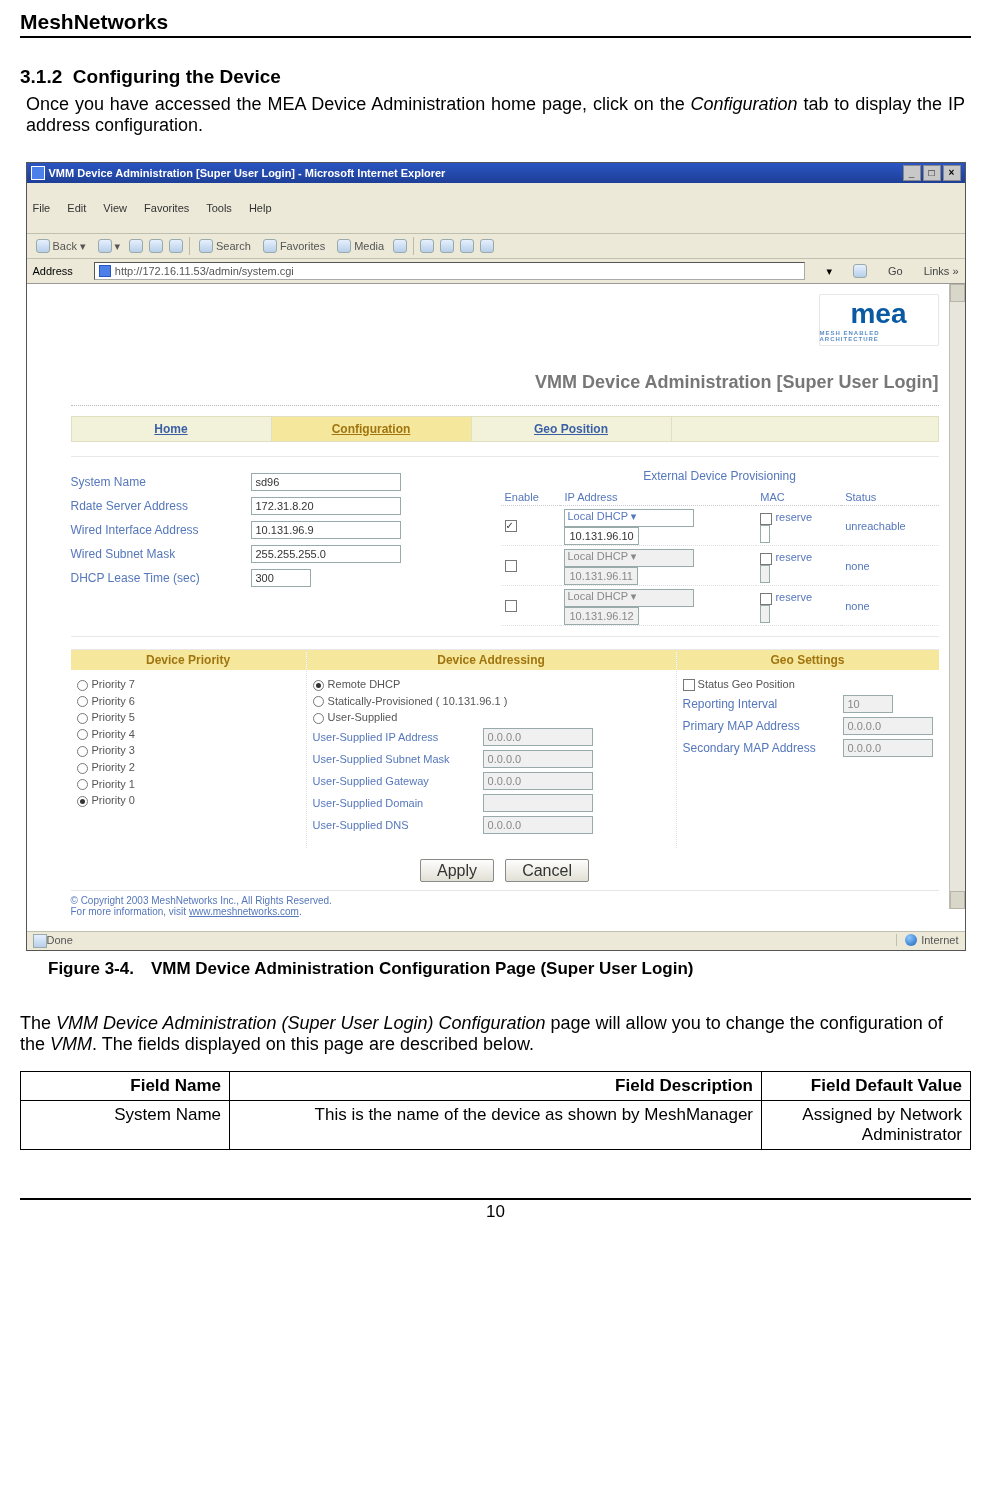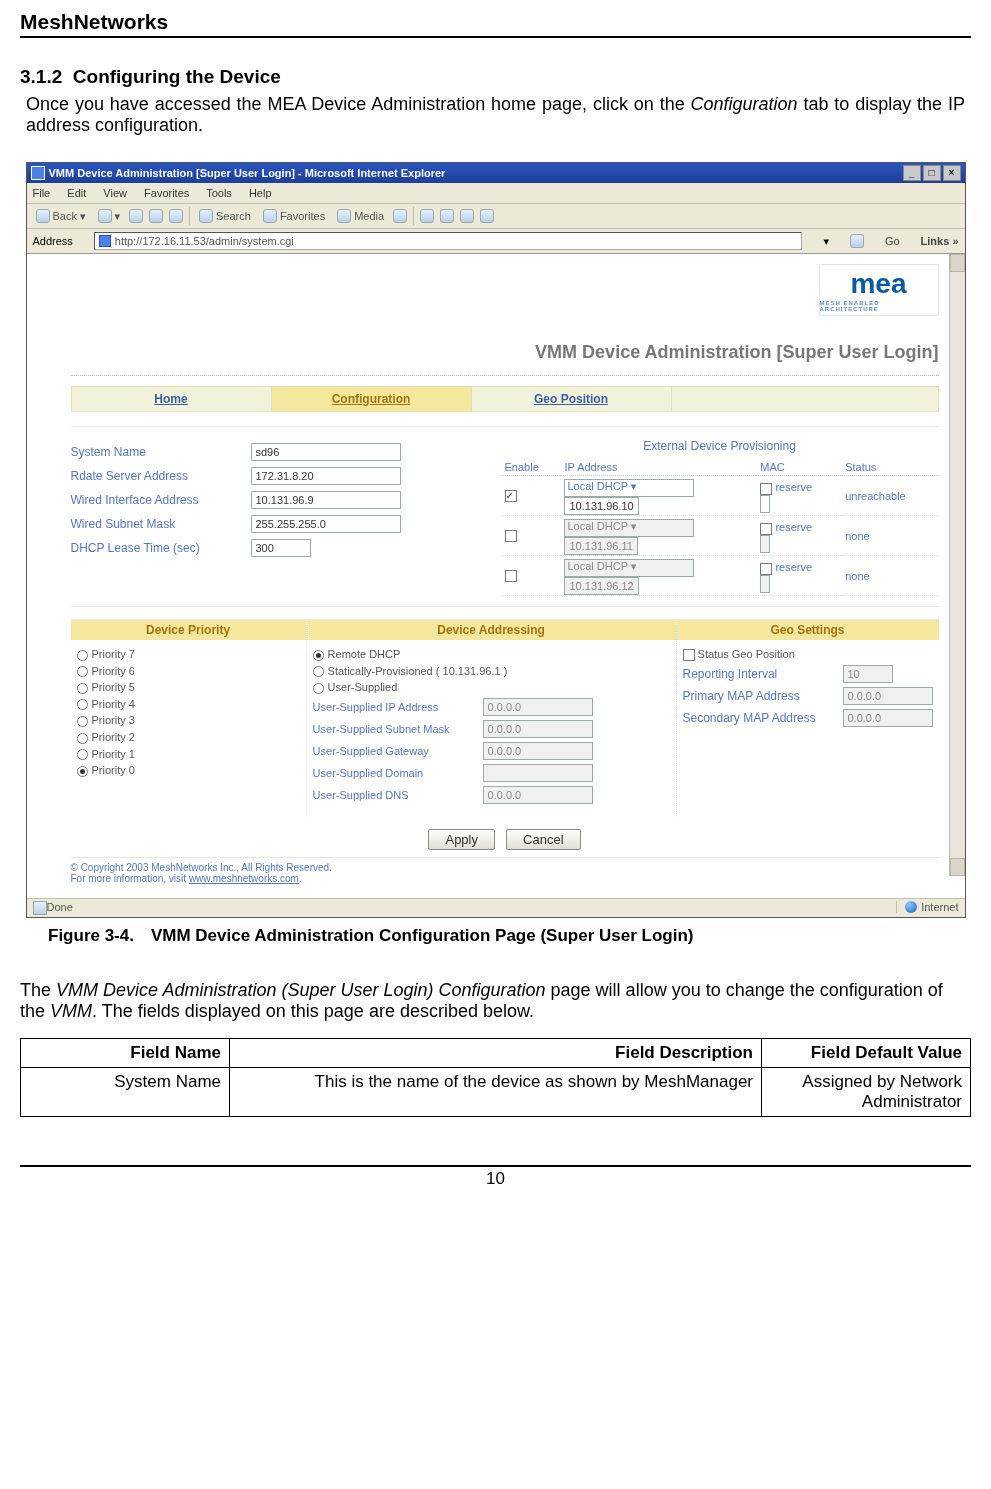--- a/index.html
+++ b/index.html
@@ -61,21 +61,21 @@
     width: 18px; height: 16px;
     background: #c8c8c8;
     border: 1px solid #888;
     color: #000;
     font-size: 10px;
     text-align: center;
     line-height: 14px;
   }
   .menubar {
     background: #ece9d8;
-    padding: 4px 6px;
+    padding: 19px 6px;
     color: #333;
     border-bottom: 1px solid #c0c0b0;
     font-size: 11px;
   }
   .menubar span { margin-right: 14px; }
   .toolbar {
     background: #ece9d8;
     padding: 3px 6px;
     color: #555;
     border-bottom: 1px solid #c0c0b0;
@@ -120,21 +120,21 @@
     display: flex;
     align-items: center;
     gap: 4px;
   }
   .url-ico {
     width: 12px; height: 12px;
     background: #4c7fe8;
     border: 1px solid #2a55c3;
   }
   .go-btn { color: #444; }
-  .links-lbl { color: #444; font-weight: bold; }
+  .links-lbl { color: #444; }
 
   .viewport {
     background: #fff;
     position: relative;
     padding: 0 0 6px 0;
   }
   .vp-scroll {
     position: absolute;
     right: 0; top: 0; bottom: 22px;
     width: 16px;
@@ -346,21 +346,21 @@
   .geo-row .glbl { color: #5577bb; width: 160px; font-size: 12px; }
 
   .btn-row {
     text-align: center;
     margin: 14px 0 10px 0;
   }
   .sys-btn {
     border: 1px solid #8a8a8a;
     background: linear-gradient(#fdfdfd,#e2e0d4);
     padding: 2px 16px;
-    font-size: 13px;
+    font-size: 16px;
     color: #333;
     margin: 0 4px;
     border-radius: 2px;
   }
   .copyright {
     color: #5577bb;
     font-size: 10px;
     padding: 4px 0 0 0;
     border-top: 1px solid #e6e6e6;
     margin-top: 4px;

